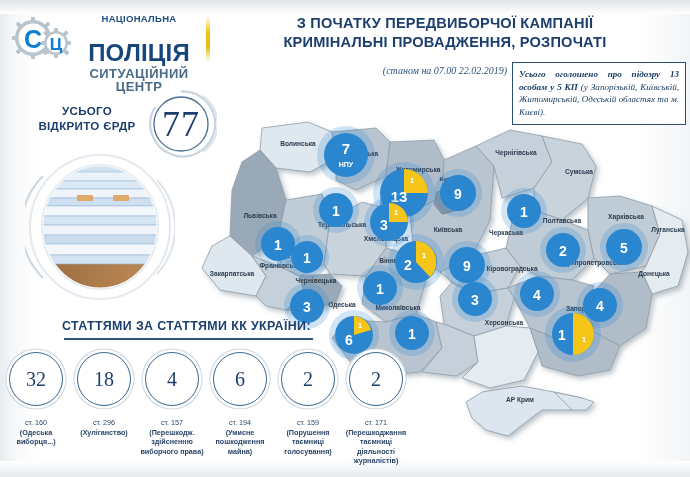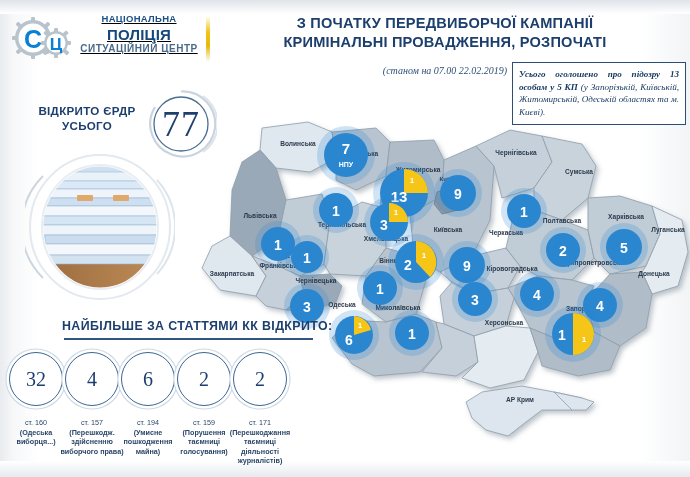--- a/index.html
+++ b/index.html
@@ -46,37 +46,36 @@
   #logo-mark {
     position: absolute; left: 0; top: 2px;
     width: 64px; height: 44px;
   }
   #logo-words {
     position: absolute;
     left: 62px; top: 0px;
     width: 130px;
     text-align: center;
     line-height: 1;
-    text-decoration: underline;
   }
   .logo-l1 {
     font-size: 9.5px;
     font-weight: bold;
     color: #1b4f86;
     letter-spacing: 0.3px;
   }
   .logo-l2 {
-    font-size: 15px;
+    font-size: 24px;
     font-weight: bold;
     color: #16477c;
     letter-spacing: 0.2px;
-    margin-top: 3px;
+    margin-top: 17px;
   }
   .logo-l3 {
-    font-size: 10px;
+    font-size: 13px;
     font-weight: bold;
     color: #4a6a88;
     letter-spacing: 0.5px;
     margin-top: 2px;
   }
   #logo-divider {
     position: absolute;
     left: 206px; top: 16px;
     width: 4px; height: 46px;
     border-radius: 2px;
@@ -213,20 +212,21 @@
     position: absolute;
     left: 64px; top: 338px;
     width: 249px; height: 2px;
     background: #2f5580;
   }
   #stats-row {
     position: absolute;
     left: 8px; top: 352px;
     width: 340px;
     display: flex;
+    gap: 12px;
   }
   .stat-item {
     width: 56px;
     display: flex;
     flex-direction: column;
     align-items: center;
   }
   .stat-ring {
     position: relative;
     width: 52px; height: 52px;
@@ -318,22 +318,22 @@
     <div class="title-line">КРИМІНАЛЬНІ ПРОВАДЖЕННЯ, РОЗПОЧАТІ</div>
     <div id="title-sub">(станом на 07.00 22.02.2019)</div>
   </div>
 
   <div id="note-box">
     <span class="strong">Усього оголошено про підозру 13 особам у 5 КП</span>
     <span>(у Запорізькій, Київській, Житомирській, Одеській областях та м. Києві).</span>
   </div>
 
   <div id="total-label">
+    <div>УСЬОГО</div>
     <div>ВІДКРИТО ЄРДР</div>
-    <div>УСЬОГО</div>
   </div>
   <svg id="total-circle" viewBox="0 0 72 72">
     <circle cx="36" cy="36" r="27" fill="none" stroke="#4a6d93" stroke-width="1.3"></circle>
     <path d="M 36 3.5 A 32.5 32.5 0 1 1 10 19" fill="none" stroke="#c9d4de" stroke-width="2.2"></path>
     <path d="M 58 8 A 34 34 0 0 1 58 64" fill="none" stroke="#dde4eb" stroke-width="2"></path>
   </svg>
   <div id="total-number">77</div>
 
   <svg id="docs-photo" viewBox="0 0 150 150">
     <defs>
@@ -607,33 +607,40 @@
           <circle class="bubble-circle" cx="383" cy="254" r="21"></circle>
           <path class="wedge" d="M383,233 A21,21 0 0 1 383,275 Z"></path>
           <text class="bubble-num" x="372" y="260" font-size="14">1</text>
           <text class="wedge-num" x="394" y="262" font-size="11">1</text>
         </g>
 
       </g>
     </svg>
   </div>
 
-  <div id="stats-title">НАЙБІЛЬШЕ ЗА СТАТТЯМИ КК ВІДКРИТО:</div>
+  <div id="stats-title">СТАТТЯМИ ЗА СТАТТЯМИ КК УКРАЇНИ:</div>
   <div id="stats-rule"></div>
 
   <div id="stats-row">
 
     <div class="stat-item">
       <div class="stat-ring">
         <span class="stat-value">32</span>
       </div>
       <div class="stat-article">ст. 160</div>
       <div class="stat-desc">(Одеська виборця...)</div>
     </div>
 
+    <div class="stat-item">
+      <div class="stat-ring">
+        <span class="stat-value">18</span>
+      </div>
+      <div class="stat-article">ст. 296</div>
+      <div class="stat-desc">(Хуліганство)</div>
+    </div>
 
     <div class="stat-item">
       <div class="stat-ring">
         <span class="stat-value">4</span>
       </div>
       <div class="stat-article">ст. 157</div>
       <div class="stat-desc">(Перешкодж. здійсненню виборчого права)</div>
     </div>
 
     <div class="stat-item">

